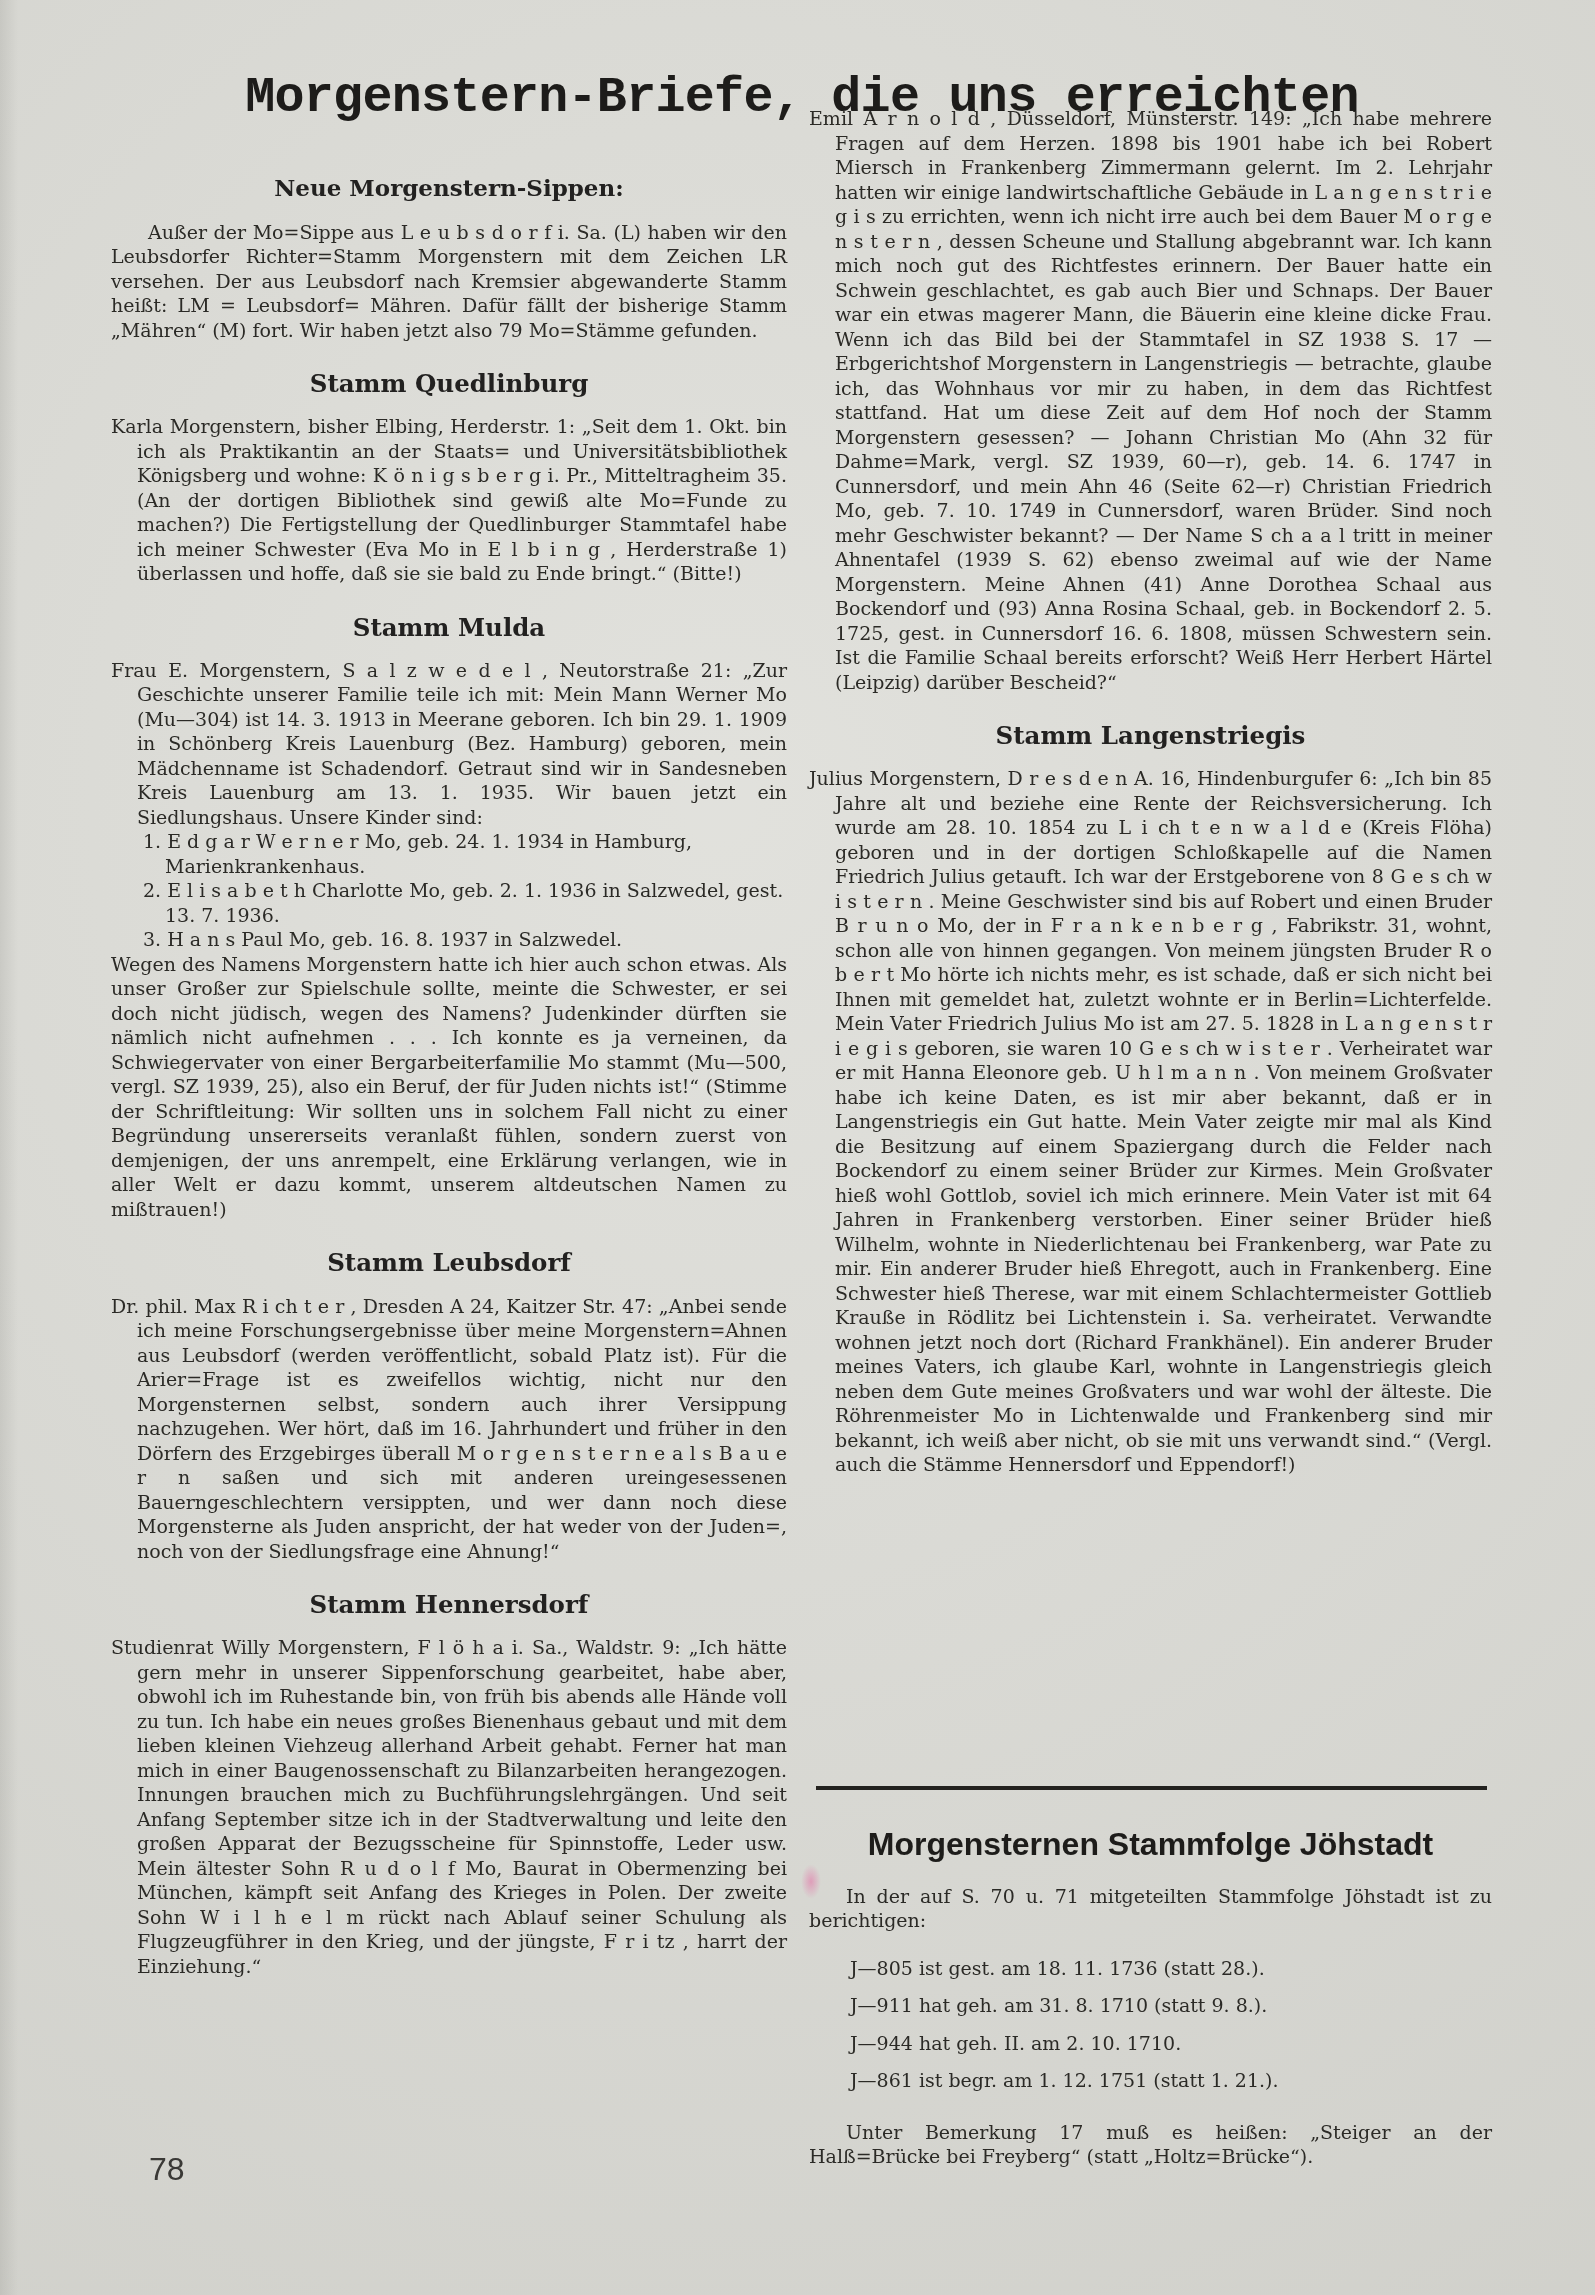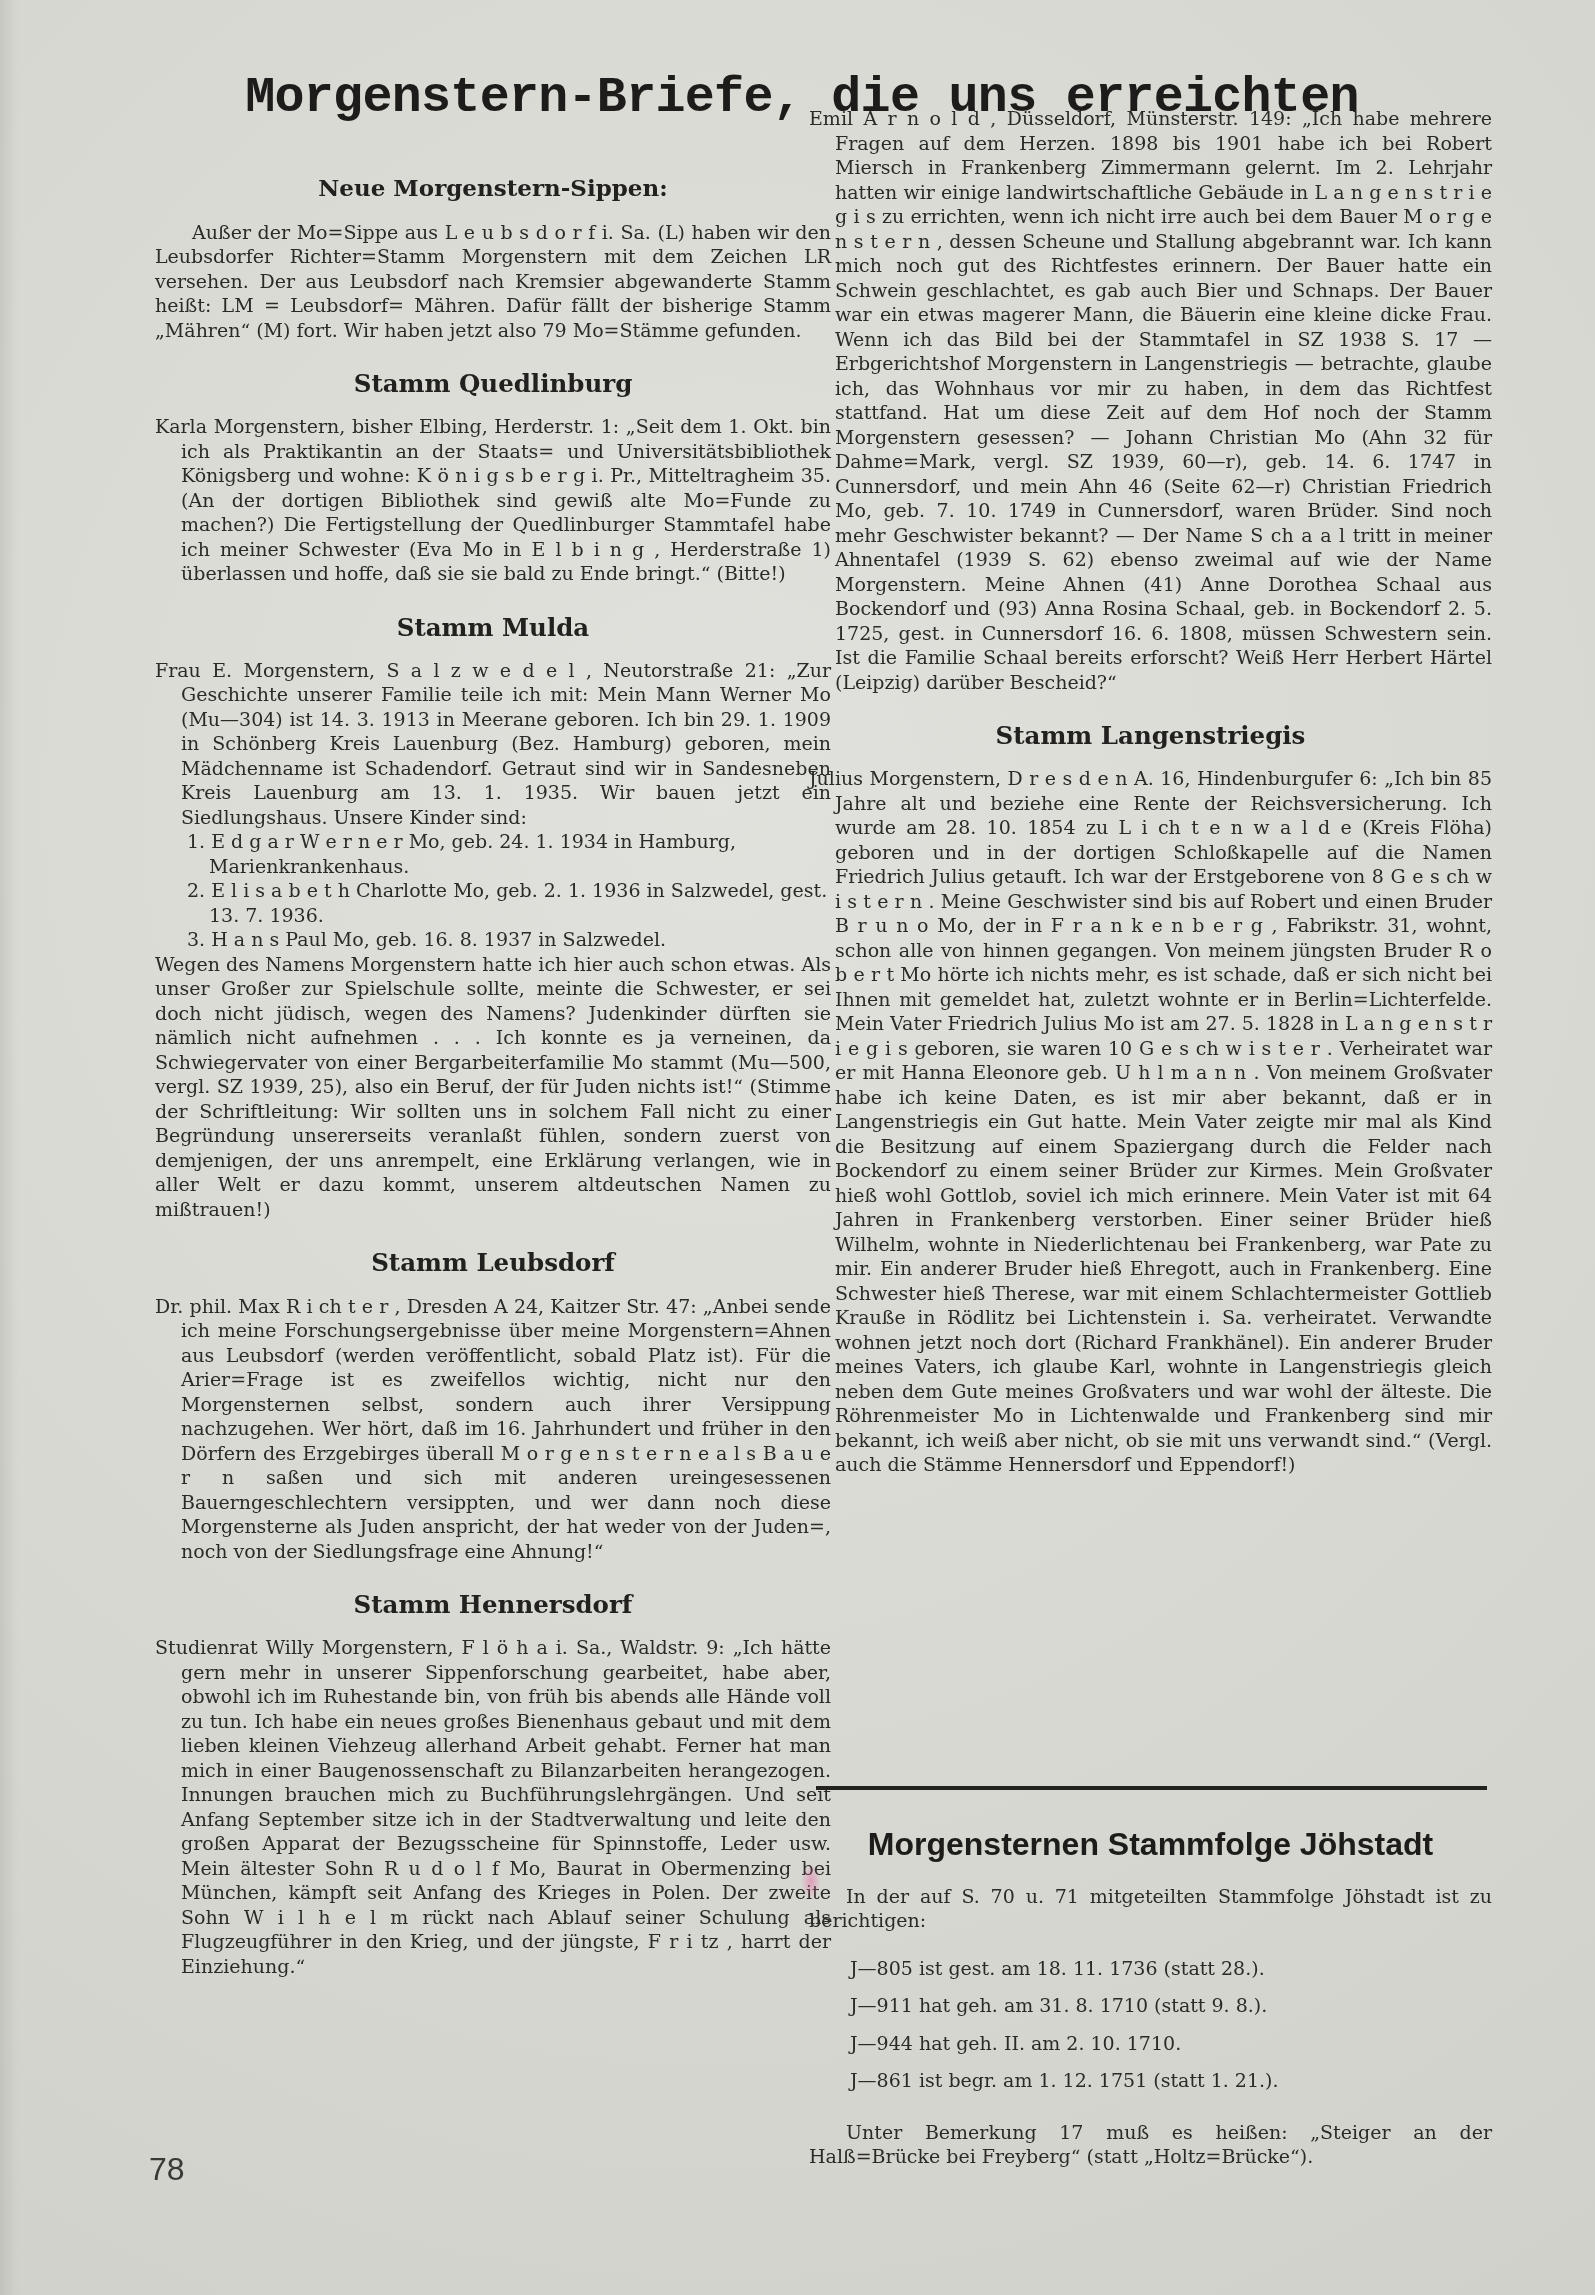--- a/index.html
+++ b/index.html
@@ -30,21 +30,21 @@
     letter-spacing: -0.7px;
     color: #1d1c1a;
   }
 
   .col {
     position: absolute;
     font-size: 19px;
     line-height: 24.5px;
     text-align: justify;
   }
-  .col-left  { left: 111px;  top: 176px;  width: 676px; margin-left: 44px; }
+  .col-left  { left: 111px;  top: 176px;  width: 676px; }
   .col-right { left: 809px; top: 106px;  width: 683px; }
 
   .kicker {
     font-weight: bold;
     font-size: 23px;
     text-align: center;
     margin: 0 0 19px 0;
     color: #222120;
   }
   .section-heading {

